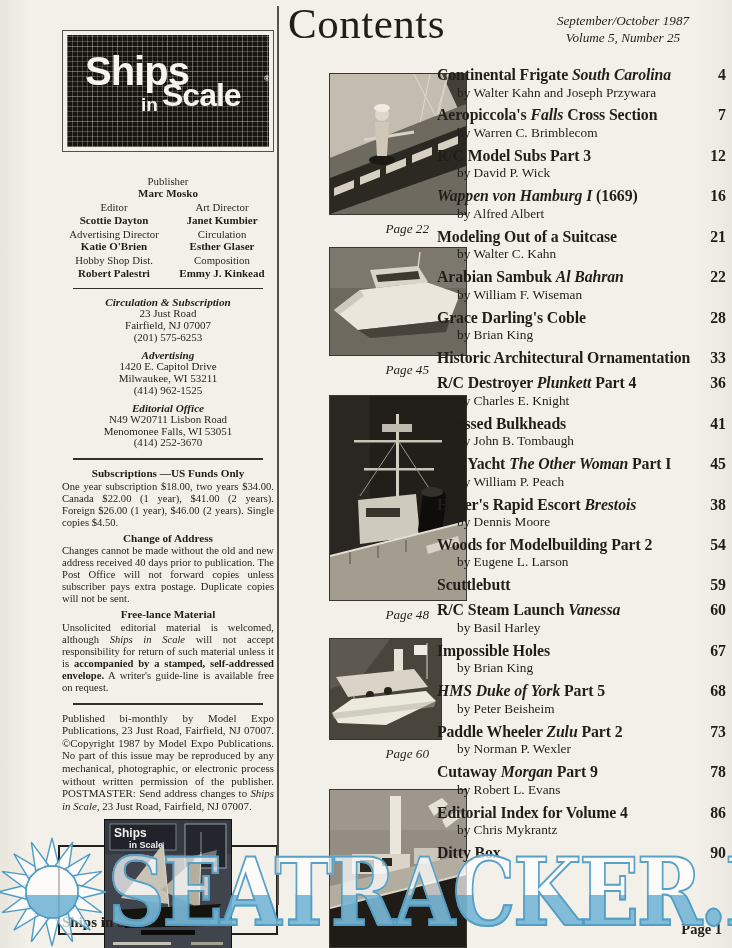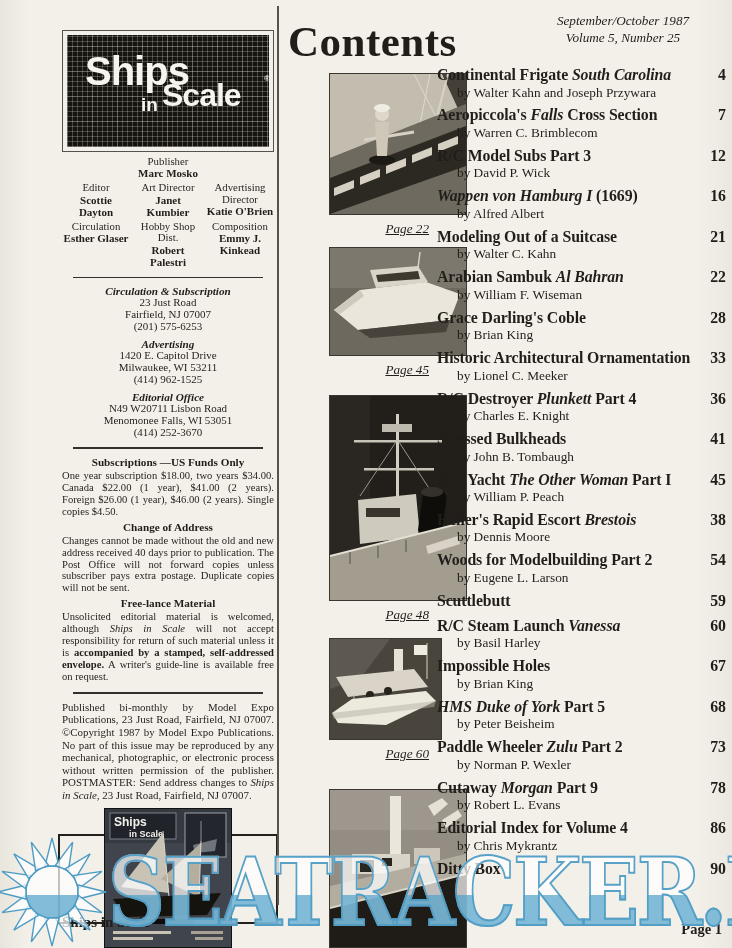--- a/index.html
+++ b/index.html
@@ -16,48 +16,48 @@
     background-image:
       repeating-linear-gradient(0deg, rgba(222,220,212,0.26) 0 1px, transparent 1px 5px),
       repeating-linear-gradient(90deg, rgba(222,220,212,0.26) 0 1px, transparent 1px 5px),
       repeating-linear-gradient(0deg, rgba(222,220,212,0.18) 0 1px, transparent 1px 25px),
       repeating-linear-gradient(90deg, rgba(222,220,212,0.18) 0 1px, transparent 1px 25px);}
   .logo span{font-family:"Liberation Sans",sans-serif;font-weight:bold;color:#f6f4ee;position:absolute;line-height:1;}
   .logo-ships{left:18px;top:16px;font-size:40px;letter-spacing:-1px;}
   .logo-in{left:74px;top:60px;font-size:19px;}
   .logo-scale{left:95px;top:44px;font-size:32px;letter-spacing:-1px;}
   .logo-reg{left:197px;top:40px;font-size:8px;}
-  .masthead{margin-top:4px;text-align:center;}
+  .masthead{margin-top:24px;text-align:center;}
   .masthead .label{font-size:10.8px;line-height:1.05;color:#2a2723;}
   .masthead .name{font-size:11px;line-height:1.1;font-weight:bold;}
-  .staff-grid{display:grid;grid-template-columns:1fr 1fr 1fr;column-gap:4px;row-gap:3px;margin-top:3px;}
+  .staff-grid{display:grid;grid-template-columns:1fr 1fr;column-gap:4px;row-gap:3px;margin-top:3px;}
   .rule{height:1.5px;background:#33302b;width:90%;margin:9px auto 7px;}
   .office{text-align:center;font-size:11px;line-height:1.08;margin-bottom:5px;}
   .office-head{font-weight:bold;font-size:11.2px;font-style:italic;}
   .policy{margin-bottom:3px;}
   .policy-head{text-align:center;font-weight:bold;font-size:11.2px;line-height:1.15;margin-bottom:1px;}
   .policy-body{font-size:10.6px;line-height:1.13;text-align:justify;}
   .pubnote{font-size:10.9px;line-height:1.16;text-align:justify;margin:4px 0 0;}
   .cover-fig{position:relative;height:140px;margin-top:6px;}
   .cover-backplate{position:absolute;left:-4px;right:-4px;top:26px;height:86px;border:2px solid #24211c;}
   .cover-art{position:absolute;left:50%;transform:translateX(-50%);top:0;width:126px;height:138px;border:1px solid #111;display:block;}
   
   .vrule{position:absolute;left:277px;top:6px;width:1.5px;height:899px;background:#56524c;}
   
-  .contents-heading{position:absolute;left:288px;top:20px;font-size:43px;font-weight:bold;letter-spacing:0.5px;line-height:1;}
+  .contents-heading{position:absolute;left:288px;top:2px;font-size:43px;font-weight:normal;letter-spacing:0.5px;line-height:1;}
   .issue-info{position:absolute;right:4px;top:12px;width:210px;text-align:center;font-style:italic;font-size:13.2px;line-height:1.3;}
   
   .contents-col{position:absolute;left:437px;top:66px;width:289px;}
   .entry{margin-bottom:7px;}
   .entry-line{display:flex;align-items:baseline;}
   .entry-title{flex:1;font-weight:bold;font-size:15.8px;line-height:1.12;letter-spacing:-0.1px;white-space:nowrap;}
   .entry-page{font-weight:bold;font-size:15.8px;margin-left:6px;}
   .entry-author{font-size:13.3px;line-height:1.05;margin-top:1.5px;margin-left:20px;}
   
-  .thumb{position:absolute;left:289px;width:114px;text-decoration:underline;}
+  .thumb{position:absolute;left:289px;width:114px;}
   .thumb .photo{display:block;width:136px;border:1px solid #3a3733;}
   .t1{top:57px}.t1 .photo{height:140px}
   .t2{top:231px}.t2 .photo{height:107px}
   .t3{top:379px}.t3 .photo{height:204px}
   .t4{top:622px}.t4 .photo{height:100px;width:111px;}
   .t5{top:773px}.t5 .photo{height:157px}
   .thumb .cap{margin-top:6px;text-align:right;padding-right:14px;font-style:italic;font-size:13.2px;}
   .t5 .cap{position:absolute;right:8px;top:124px;margin:0;}
   
   .footer-left{position:absolute;left:62px;top:914px;font-weight:bold;font-size:15px;}
@@ -344,21 +344,20 @@
         <span class="entry-title"><span>Grace Darling's Coble</span></span>
         <span class="entry-page">28</span>
       </div>
       <div class="entry-author">by Brian King</div>
     </div>
     <div class="entry">
       <div class="entry-line">
         <span class="entry-title"><span>Historic Architectural Ornamentation</span></span>
         <span class="entry-page">33</span>
       </div>
-      <div class="entry-author">by Lionel C. Meeker</div>
     </div>
     <div class="entry">
       <div class="entry-line">
         <span class="entry-title"><span>R/C Destroyer </span><span class="it">Plunkett</span><span> Part 4</span></span>
         <span class="entry-page">36</span>
       </div>
       <div class="entry-author">by Charles E. Knight</div>
     </div>
     <div class="entry">
       <div class="entry-line">

